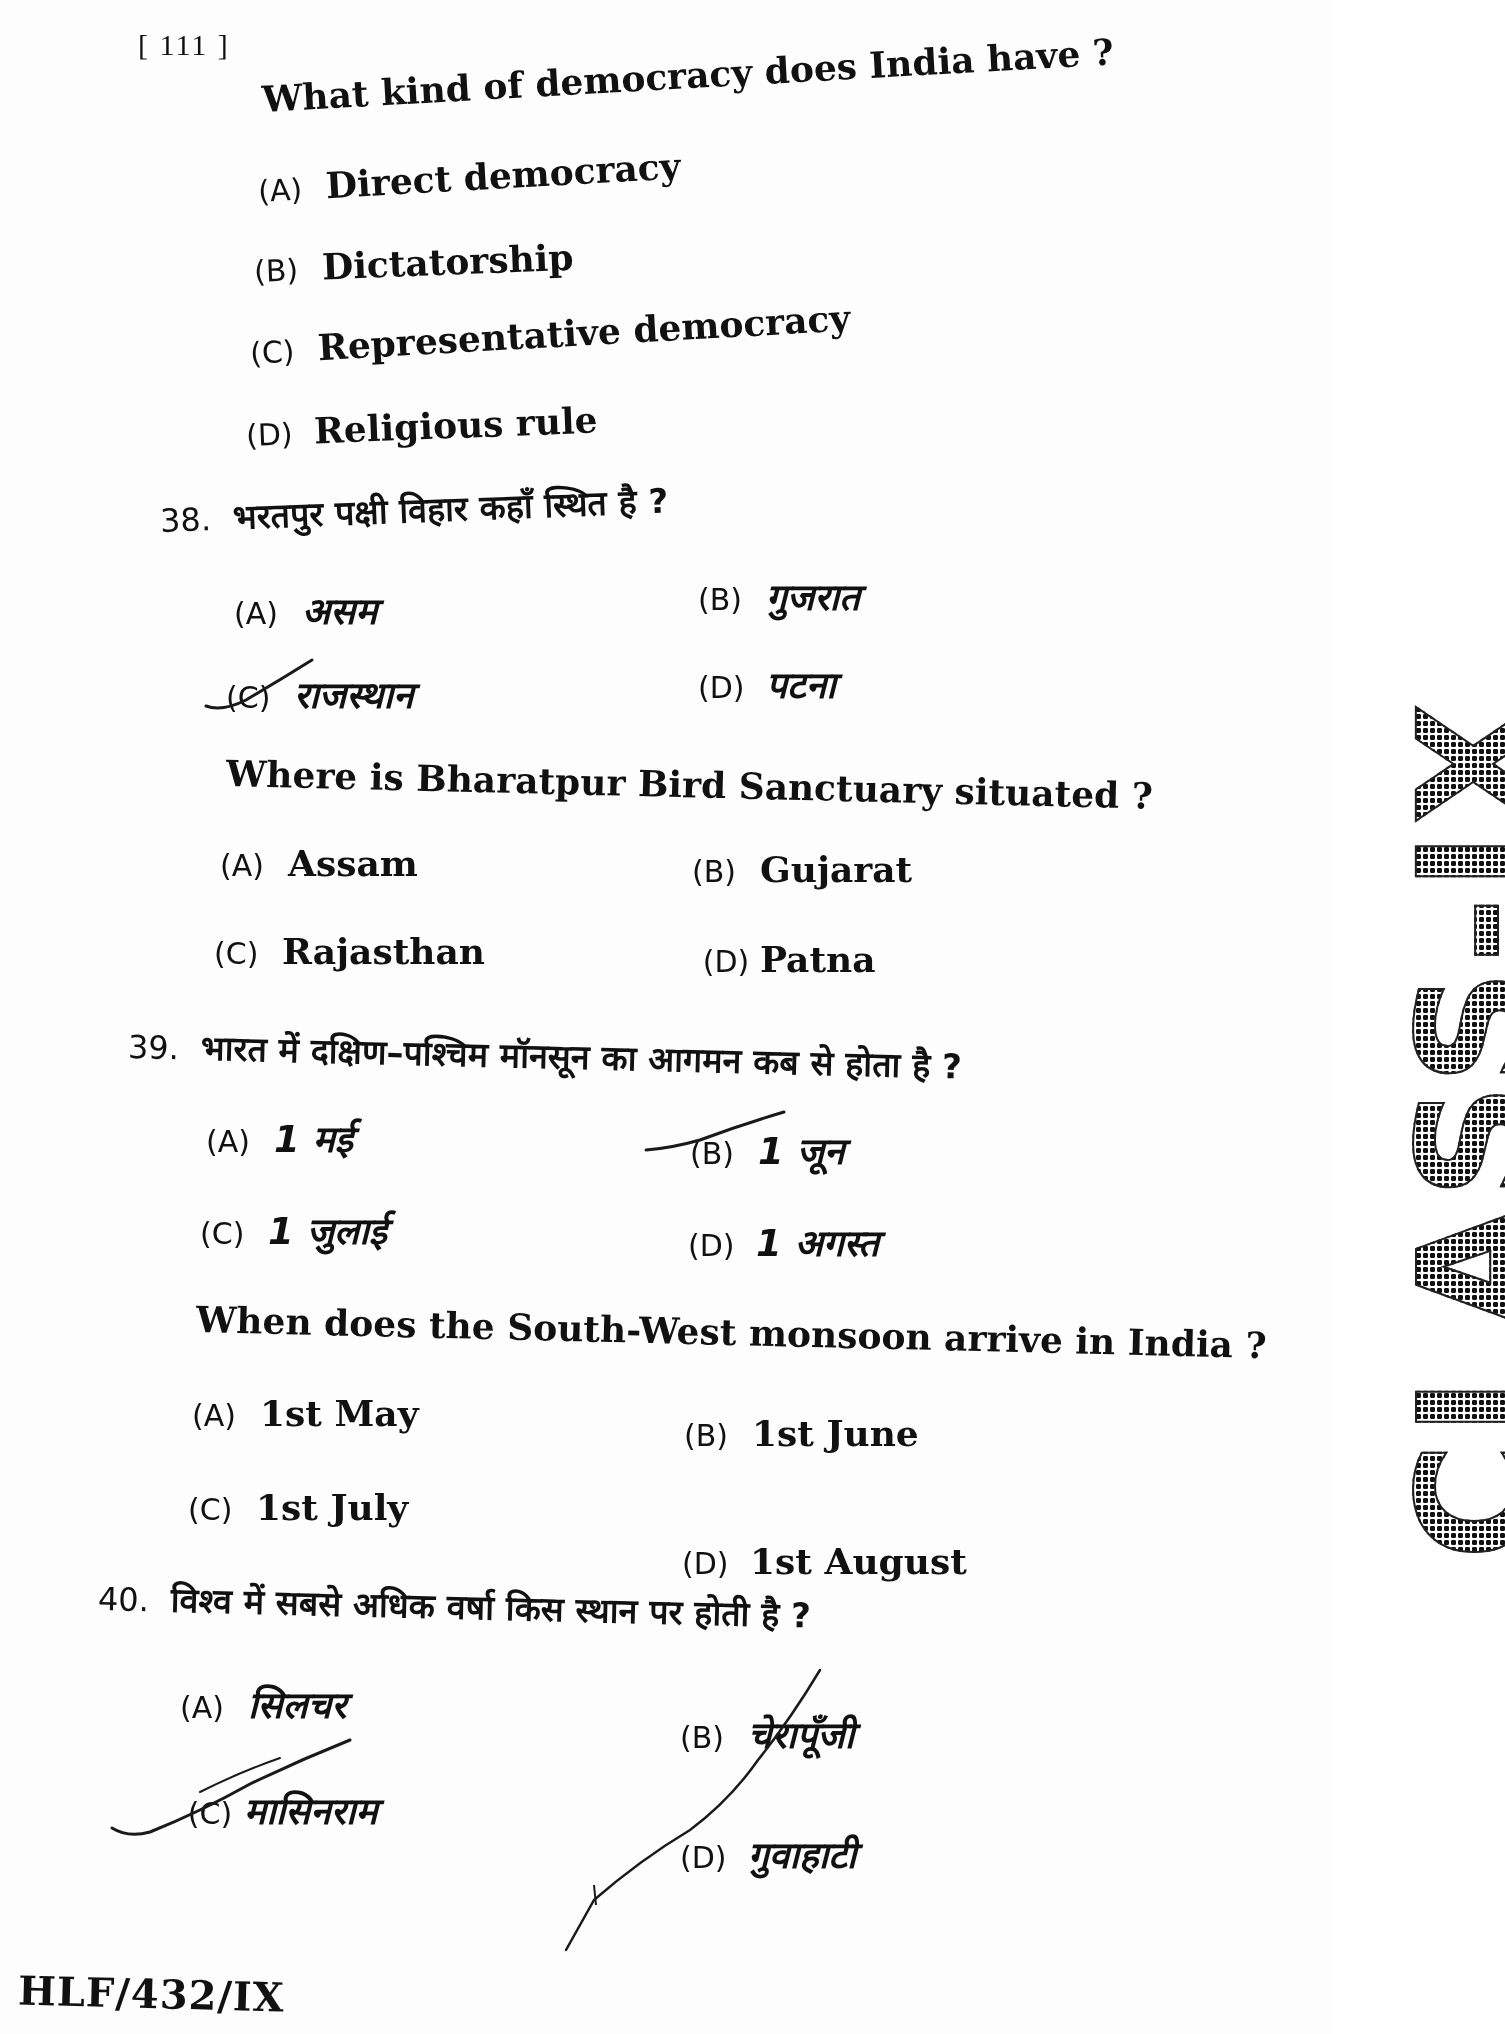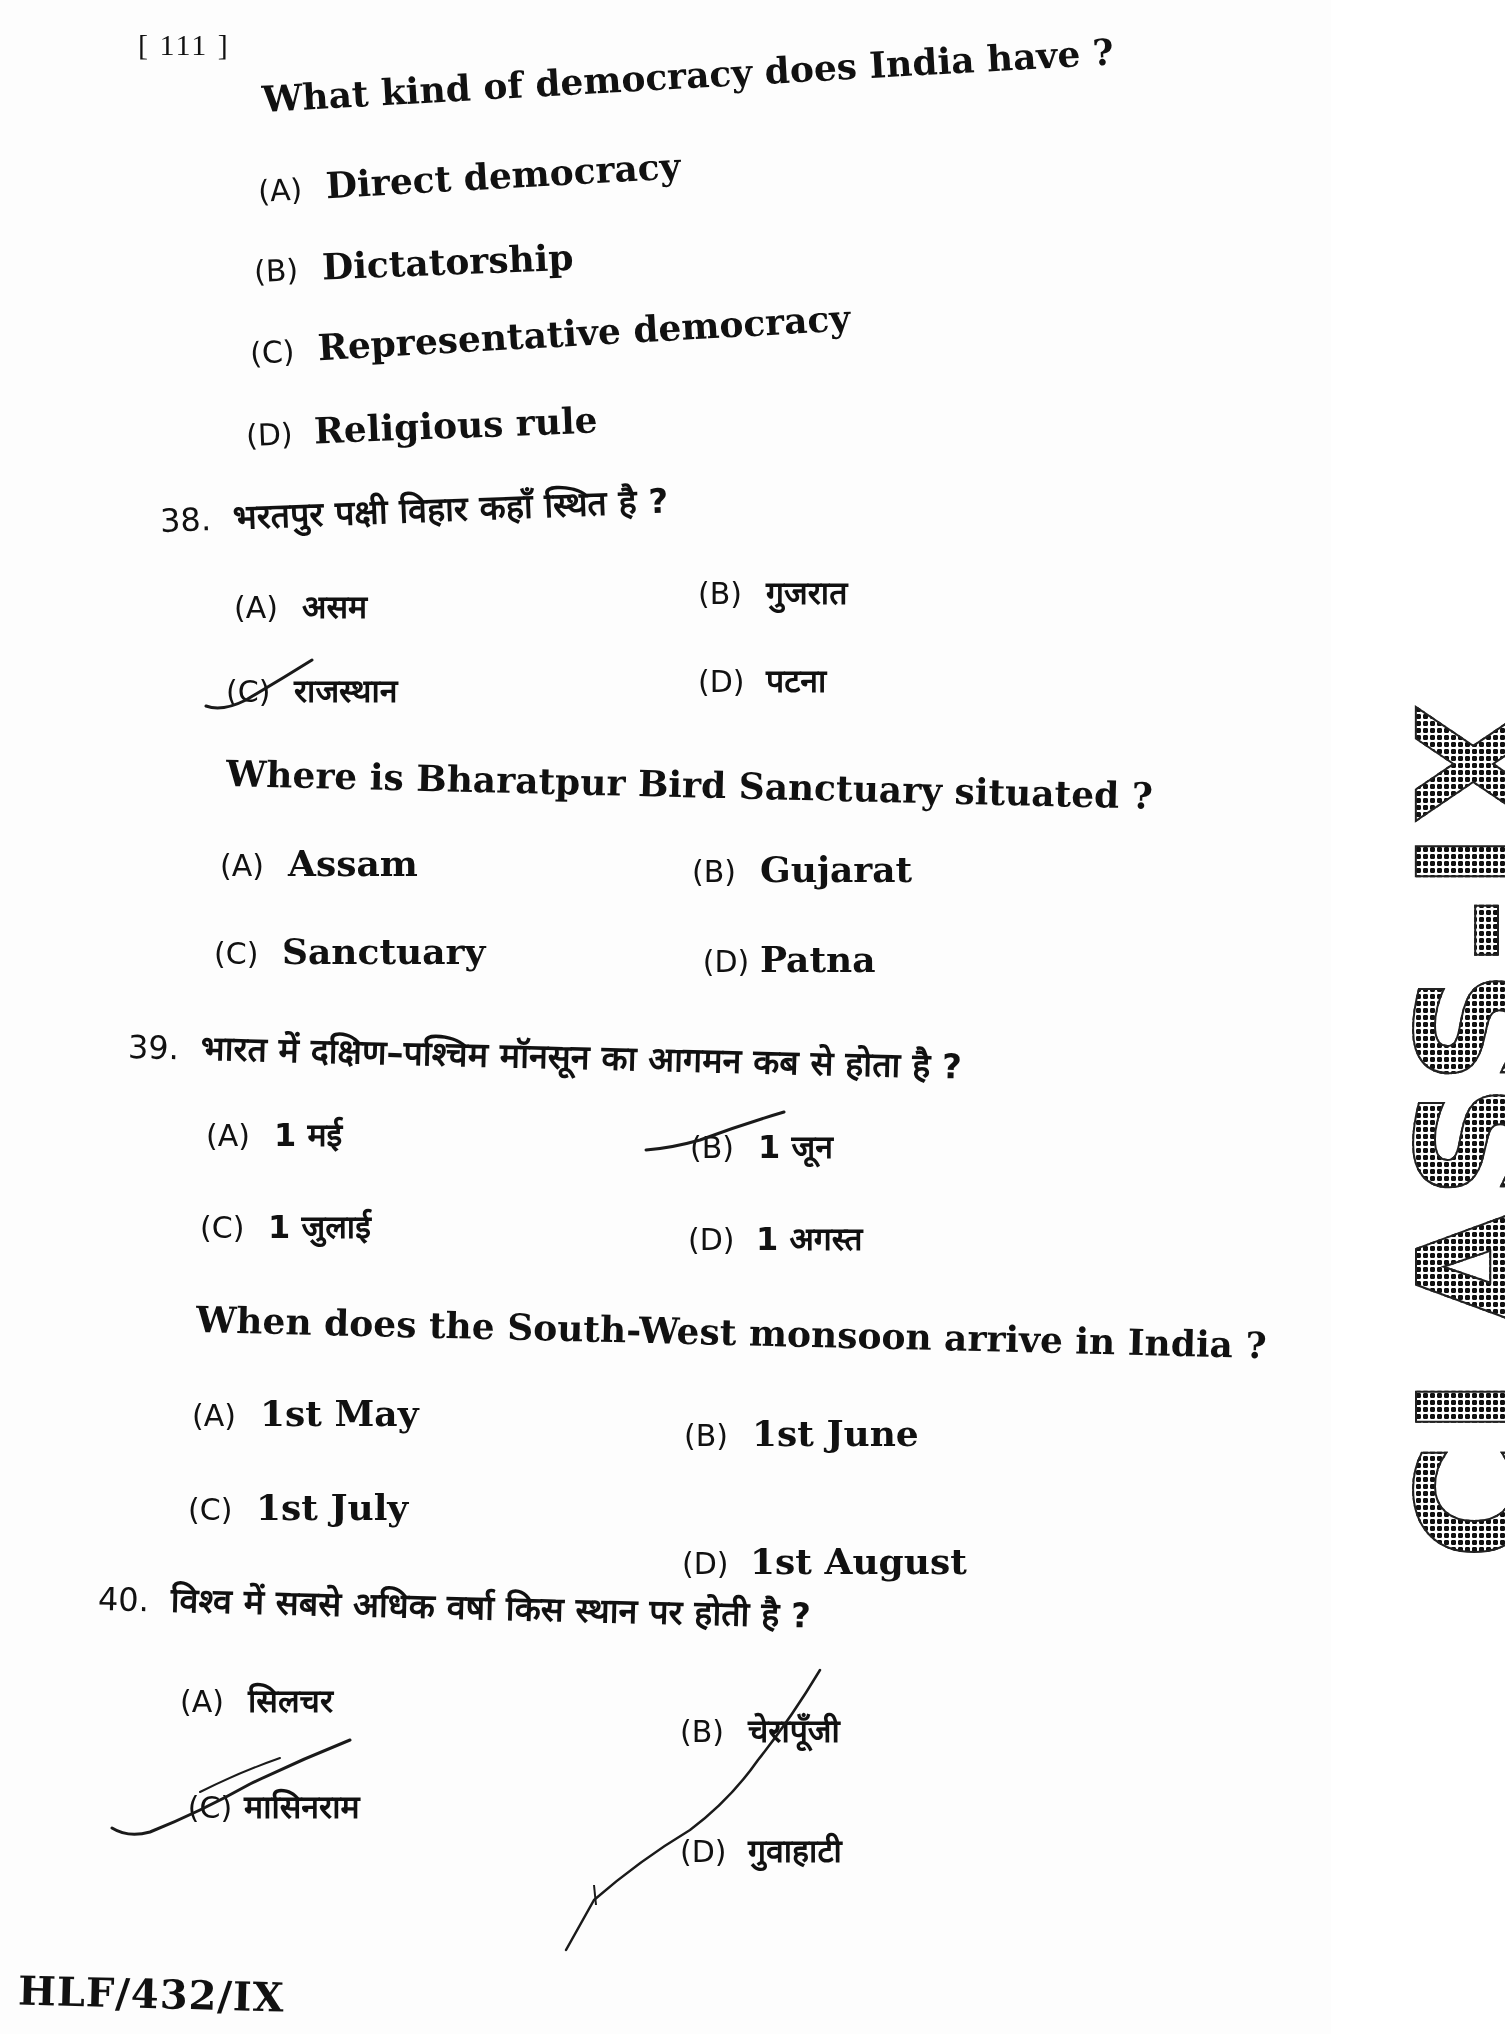--- a/index.html
+++ b/index.html
@@ -56,21 +56,22 @@
     min-width: 68px;
   }
   .opt-en .opt-text {
     font-family: "DejaVu Serif", serif;
     font-weight: bold;
     font-size: 36px;
   }
   .opt-hi .opt-text {
     font-family: "DejaVu Sans", sans-serif;
     font-weight: bold;
-    font-size: 32px;
+    font-size: 37px;
+    font-style: italic;
   }
 
   .tilt-1 { transform: rotate(-3.2deg); transform-origin: left center; }
   .tilt-2 { transform: rotate(-2.2deg); transform-origin: left center; }
   .tilt-3 { transform: rotate(1.4deg); transform-origin: left center; }
 
   .footer-code {
     left: 18px; top: 1970px;
     font-family: "DejaVu Serif", serif;
     font-weight: 900;
@@ -149,21 +150,21 @@
     </div>
 
     <div class="abs q-text-en tilt-3" style="left:226px; top:752px;">Where is Bharatpur Bird Sanctuary situated ?</div>
     <div class="abs opt opt-en" style="left:220px; top:842px;">
       <span class="opt-label">(A)</span><span class="opt-text">Assam</span>
     </div>
     <div class="abs opt opt-en" style="left:692px; top:848px;">
       <span class="opt-label">(B)</span><span class="opt-text">Gujarat</span>
     </div>
     <div class="abs opt opt-en" style="left:214px; top:930px;">
-      <span class="opt-label">(C)</span><span class="opt-text">Sanctuary</span>
+      <span class="opt-label">(C)</span><span class="opt-text">Rajasthan</span>
     </div>
     <div class="abs opt opt-en" style="left:692px; top:938px;text-align:center;">
       <span class="opt-label">(D)</span><span class="opt-text">Patna</span>
     </div>
   </div>
 
   <div>
     <div class="abs tilt-3" style="left:128px; top:1022px;">
       <span class="q-num">39.</span><span class="q-text-hi">भारत में दक्षिण–पश्चिम मॉनसून का आगमन कब से होता है ?</span>
     </div>

